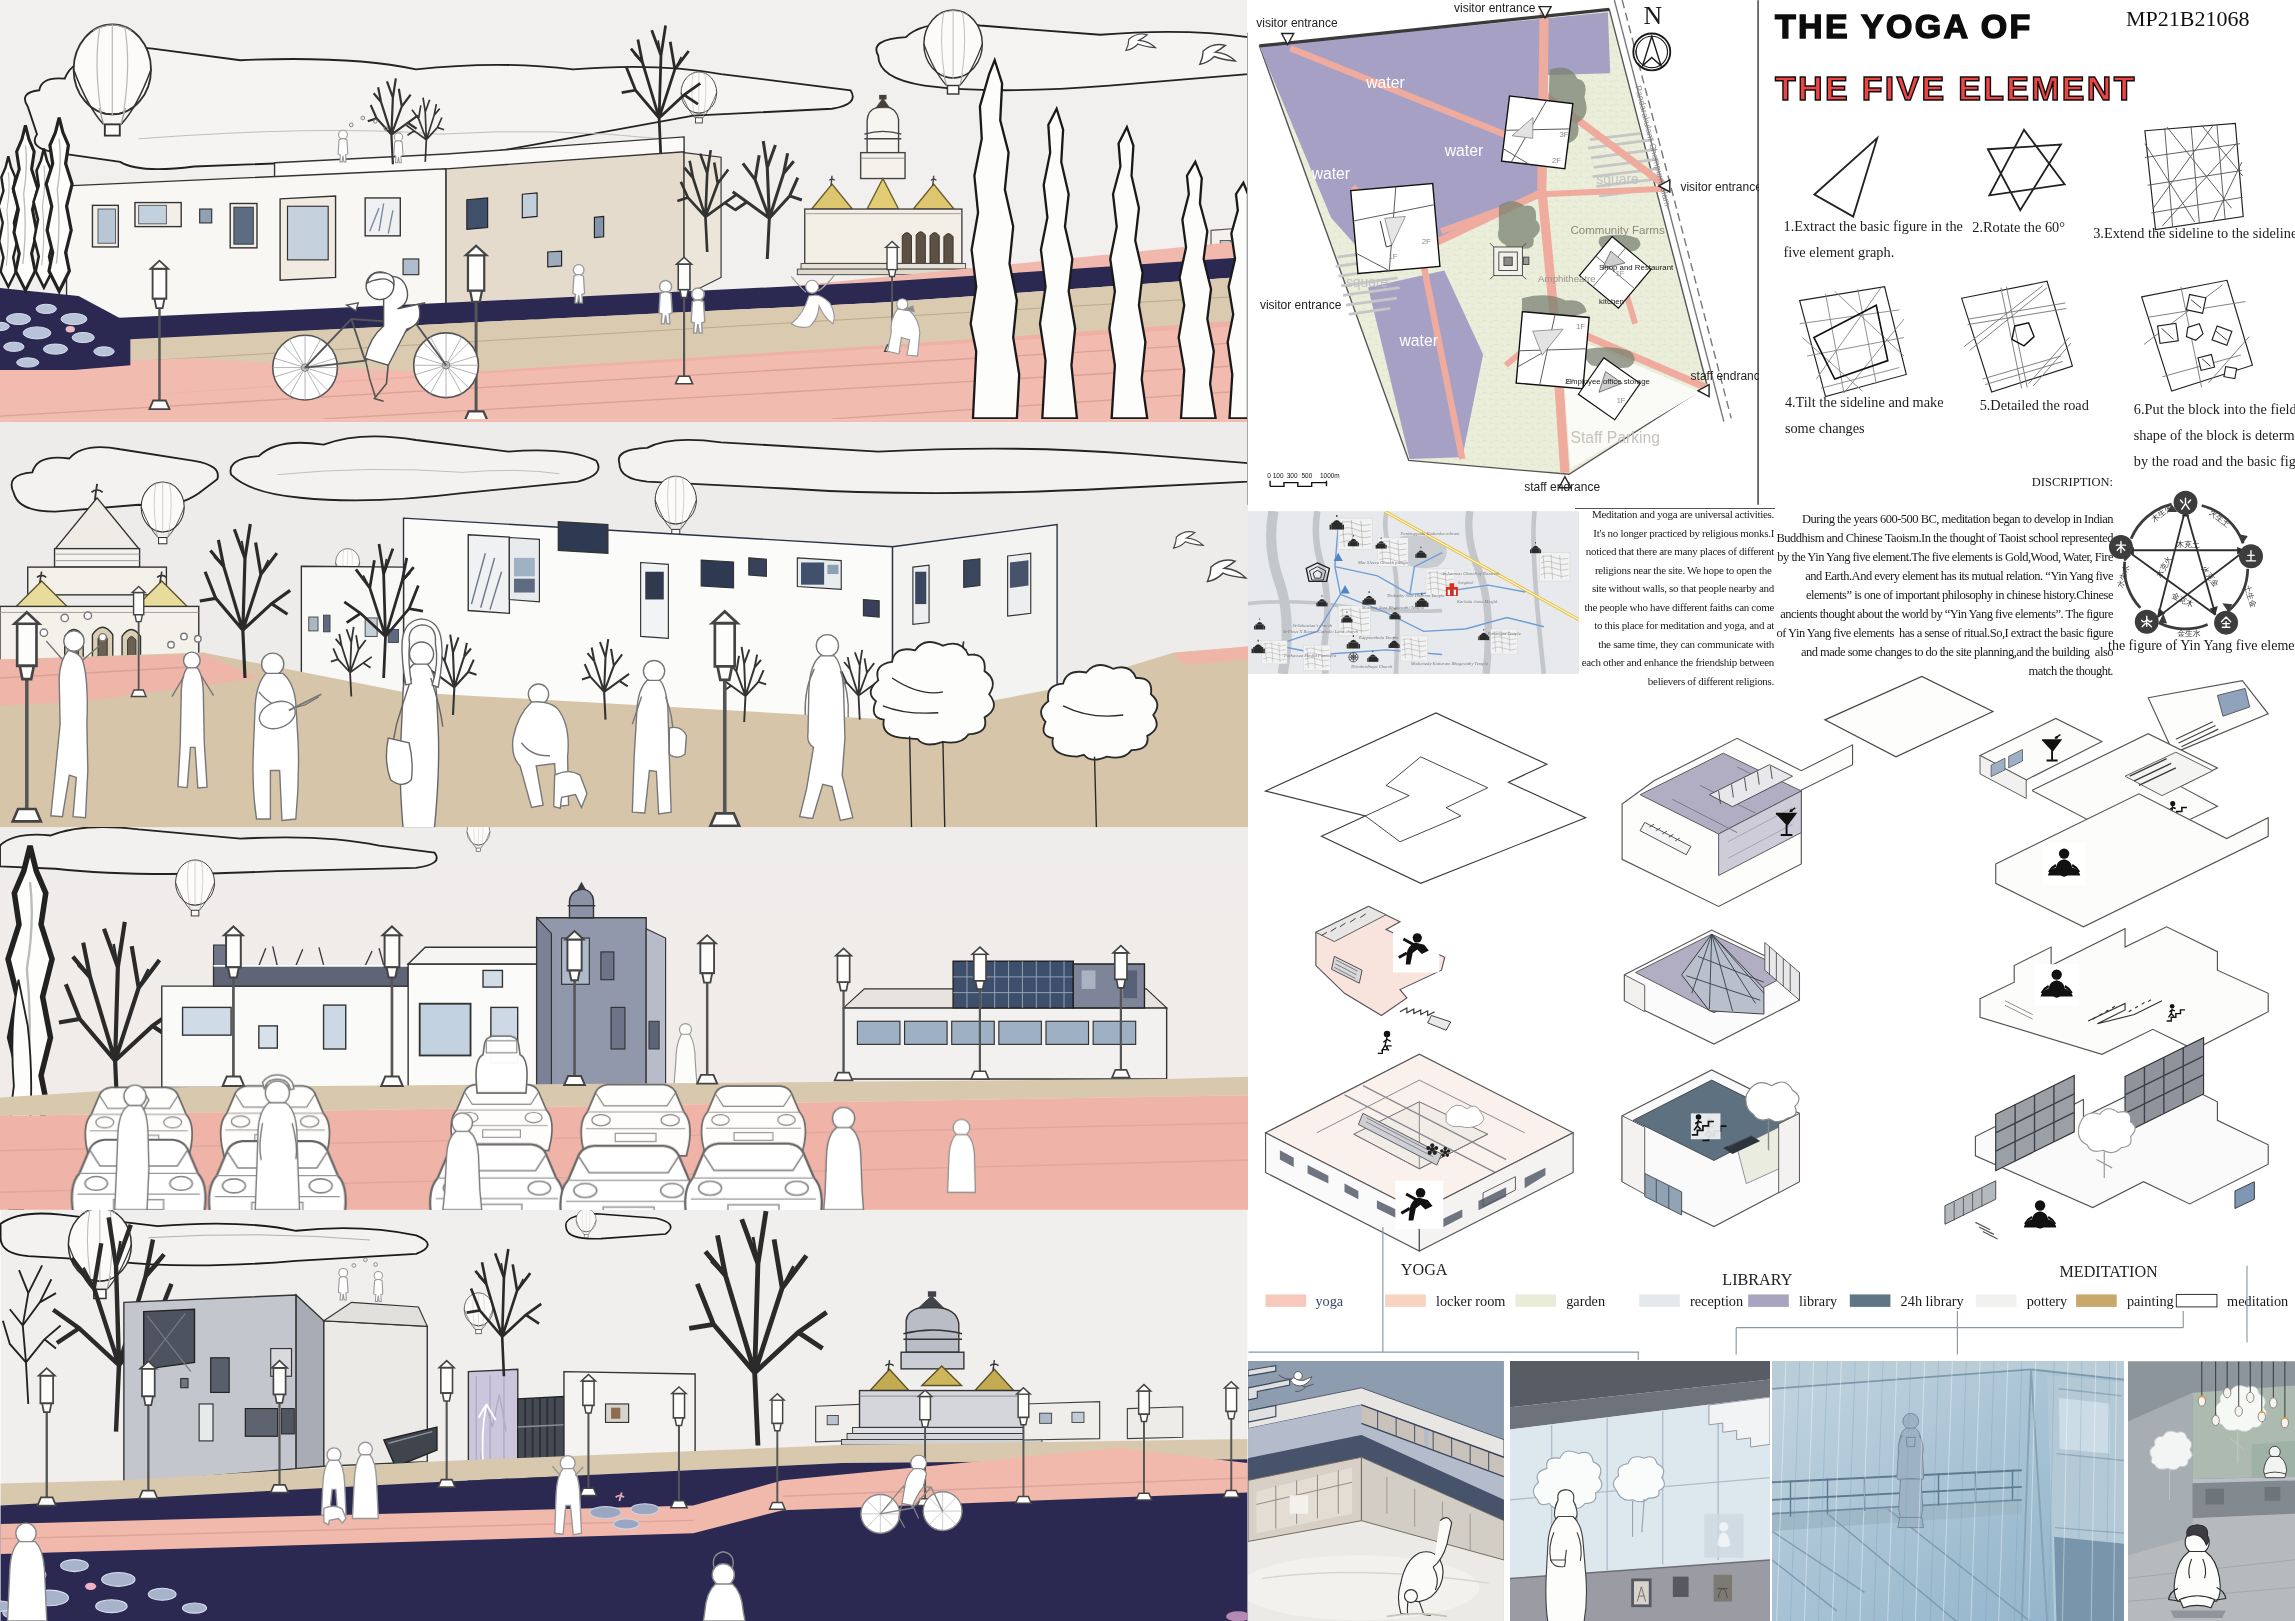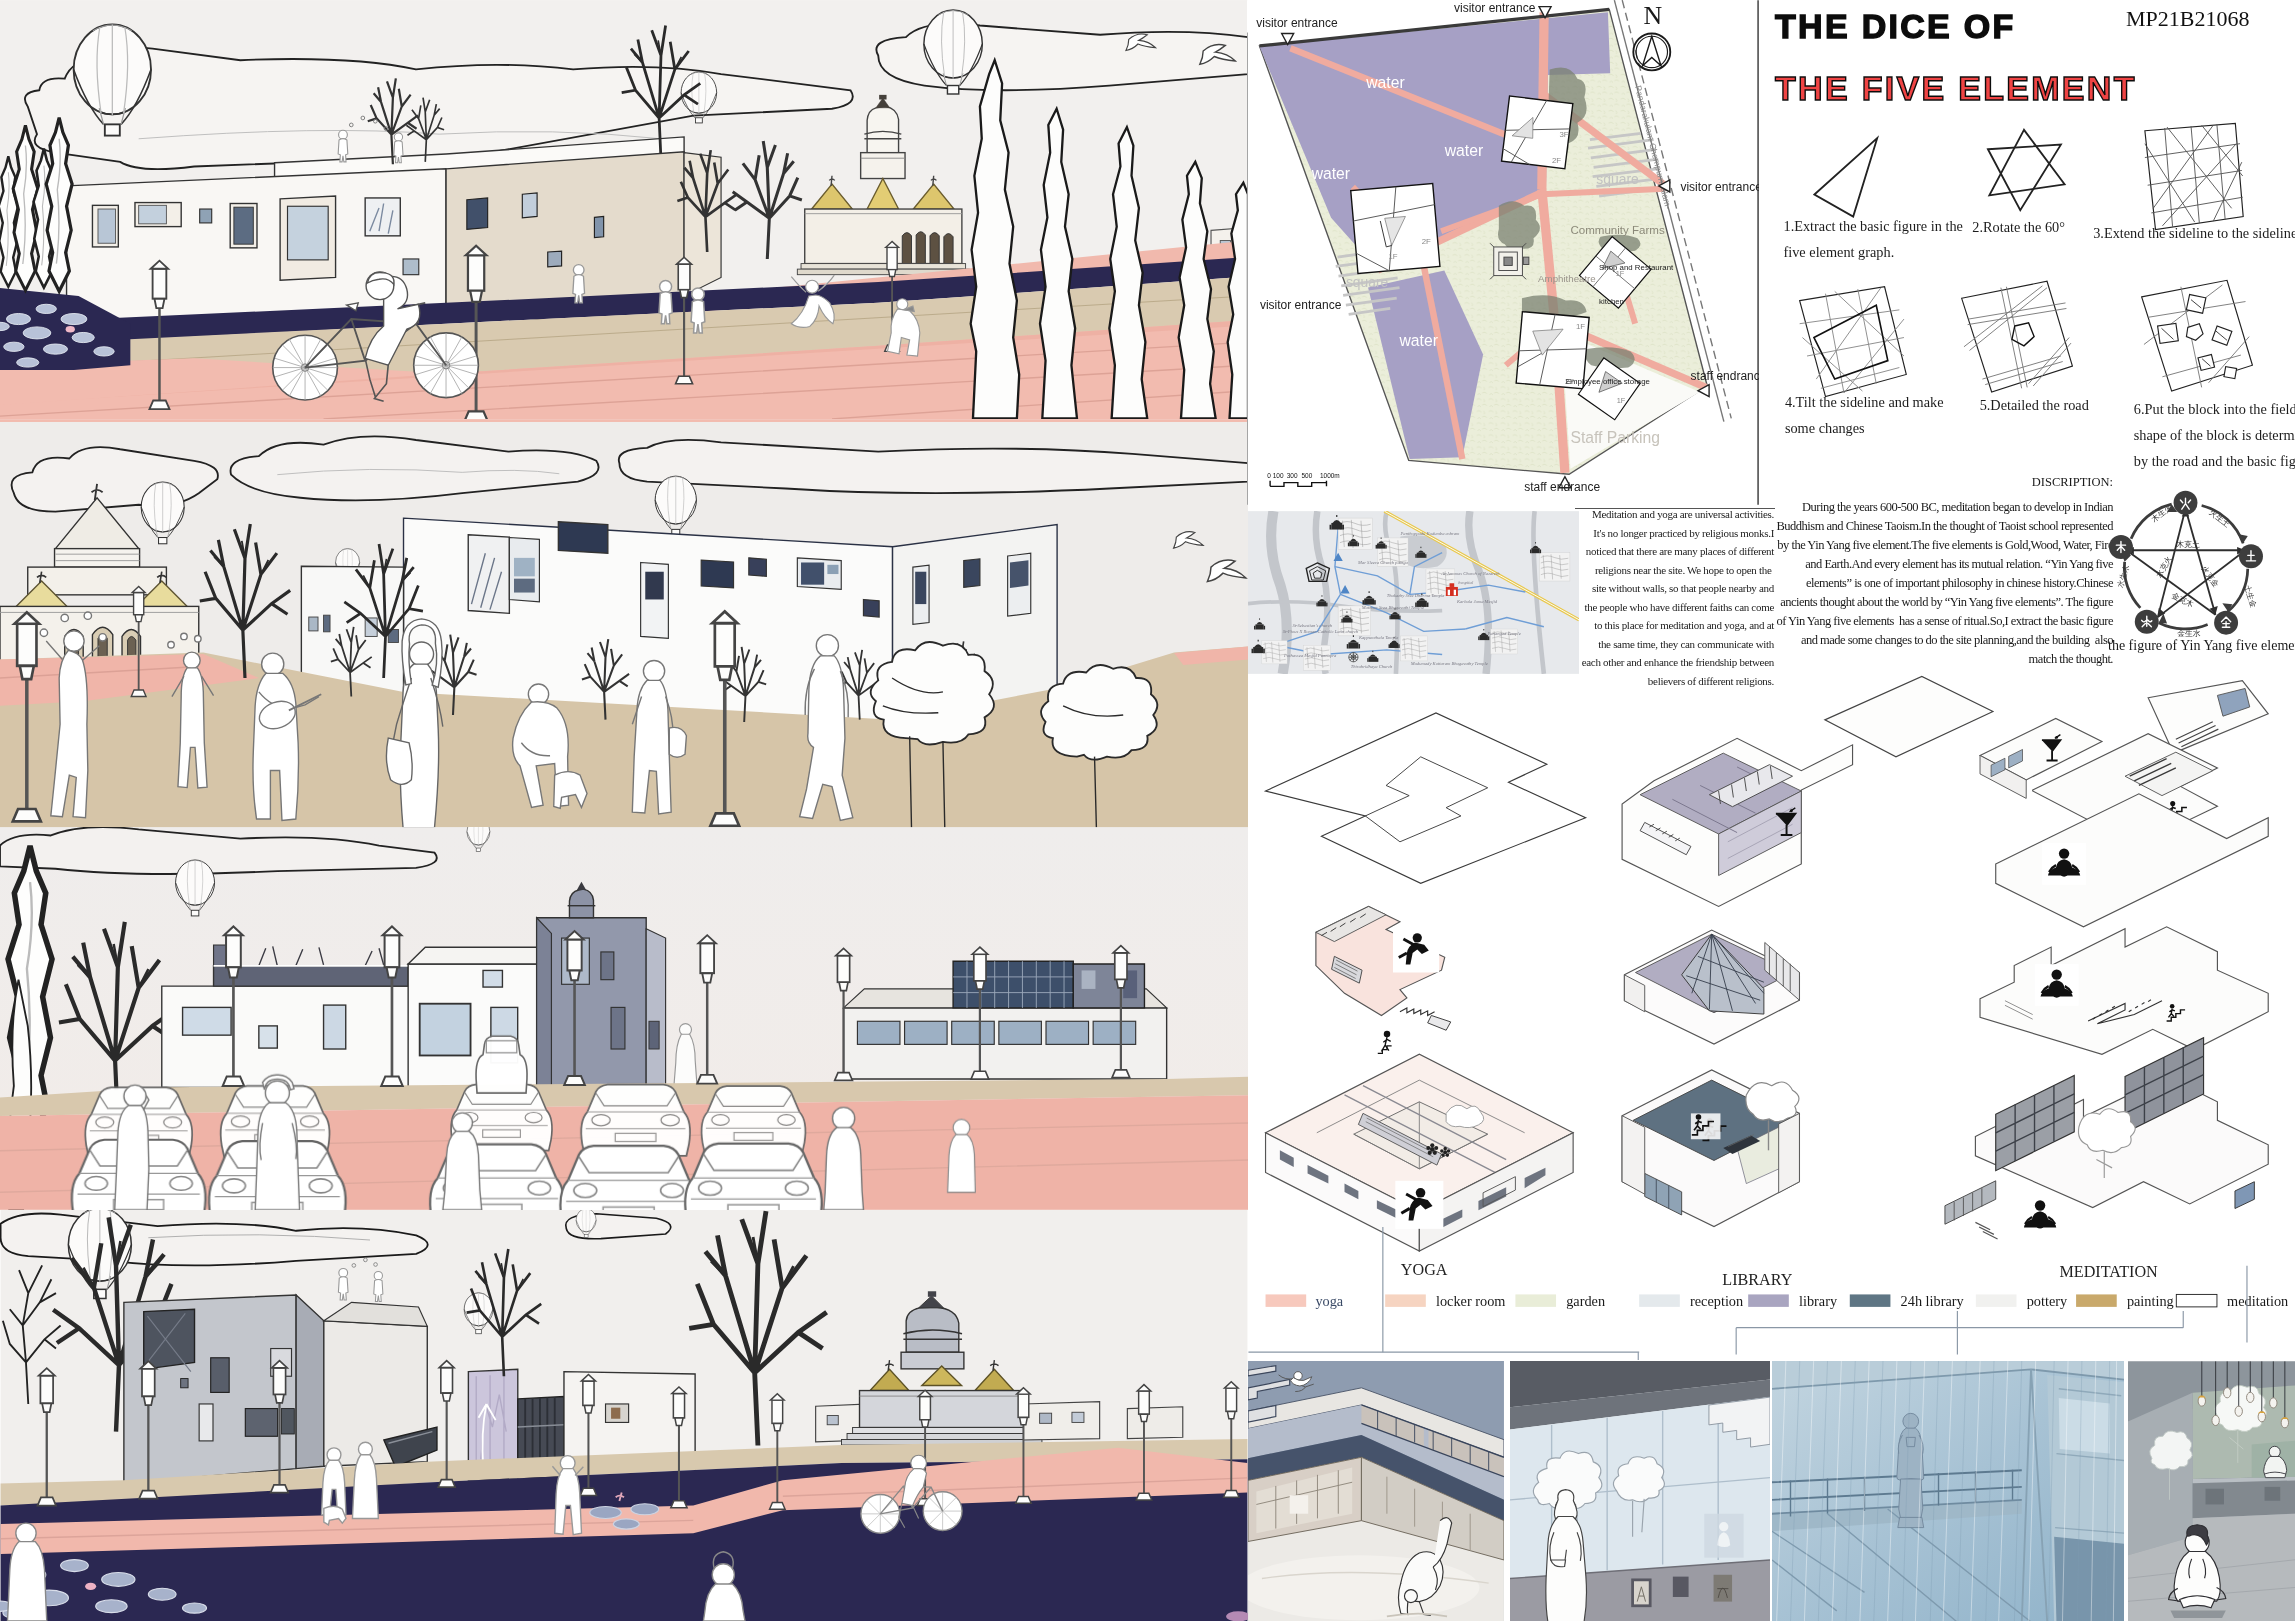--- a/index.html
+++ b/index.html
@@ -832,21 +832,21 @@
       <text x="86" y="1034">300</text>
       <text x="118" y="1034">500</text>
       <text x="158" y="1034">1000m</text>
   </g>
 
   <line x1="1" y1="70" x2="1" y2="1092" stroke="#999" stroke-width="2"></line>
 
   <line x1="1106" y1="0" x2="1106" y2="1092" stroke="#333" stroke-width="3"></line>
 </svg>
 
-<div class="abs" style="left:1775px;top:7.4px;font-weight:bold;font-size:34px;letter-spacing:2.3px;color:#0c0c0c;-webkit-text-stroke:1.4px #0c0c0c">THE DICE OF</div>
+<div class="abs" style="left:1775px;top:7.4px;font-weight:bold;font-size:34px;letter-spacing:2.3px;color:#0c0c0c;-webkit-text-stroke:1.4px #0c0c0c">THE YOGA OF</div>
 
 <div class="abs" style="left:1775px;top:69px;font-weight:bold;font-size:34px;letter-spacing:2.3px;color:#ef4444;-webkit-text-stroke:1.4px #0c0c0c">THE FIVE ELEMENT</div>
 
 <div class="abs serif" style="left:2126px;top:5.5px;font-size:22px;color:#111">MP21B21068</div>
 
 <svg class="abs" style="left:1770px;top:116px" width="525" height="360" viewBox="0 0 1137 780">
   <g font-family="Liberation Serif, serif" font-size="31" fill="#1c1c1c">
 
     <path d="M96 170 L232 48 L180 218 Z" fill="none" stroke="#222" stroke-width="4"></path>
     <text x="29" y="250">1.Extract the basic figure in the</text>
@@ -1000,21 +1000,21 @@
     <text x="222" y="340">Thiruhridhaya Church</text>
     <text x="518" y="268">Panangad Temple</text>
     <text x="352" y="332">Mudumady Kottaram Bhagavathy Temple</text>
     <text x="300" y="186">Thakazhy Sree Dharma Temple</text>
   </g>
 </svg>
 
 <div class="abs serif" style="left:1581px;top:505px;width:193px;font-size:11px;letter-spacing:-0.3px;line-height:18.5px;color:#1c1c1c">Meditation and yoga are universal activities. It's no longer practiced by religious monks.I noticed that there are many places of different religions near the site. We hope to open the&nbsp; site without walls, so that people nearby and the people who have different faiths can come to this place for meditation and yoga, and at the same time, they can communicate with each other and enhance the friendship between believers of different religions.</div>
 
 <div class="abs serif" style="left:1776px;top:473px;width:337px;font-size:12.5px;letter-spacing:-0.5px;line-height:19px;color:#1a1a1a">
-  <div style="margin-bottom:6px;letter-spacing:0">DISCRIPTION:</div>
+  <div style="margin-bottom:18px;letter-spacing:0">DISCRIPTION:</div>
   <div>During the years 600-500 BC, meditation began to develop in Indian Buddhism and Chinese Taoism.In the thought of Taoist school represented by the Yin Yang five element.The five elements is Gold,Wood, Water, Fire and Earth.And every element has its mutual relation. “Yin Yang five elements” is one of important philosophy in chinese history.Chinese ancients thought about the world by “Yin Yang five elements”. The figure of Yin Yang five elements&nbsp; has a sense of ritual.So,I extract the basic figure and made some changes to do the site planning,and the building&nbsp; also match the thought.</div>
 </div>
 
 <svg class="abs" style="left:2107px;top:488px" width="157" height="166" viewBox="0 0 340 360">
   <g stroke="#3c3c3c" stroke-width="6" fill="none">
     <path d="M205 38 A128 128 0 0 1 295 120"></path>
     <path d="M305 175 A128 128 0 0 1 262 268"></path>
     <path d="M218 296 A128 128 0 0 1 112 292"></path>
     <path d="M72 260 A128 128 0 0 1 38 160"></path>
     <path d="M52 110 A128 128 0 0 1 140 35"></path>

